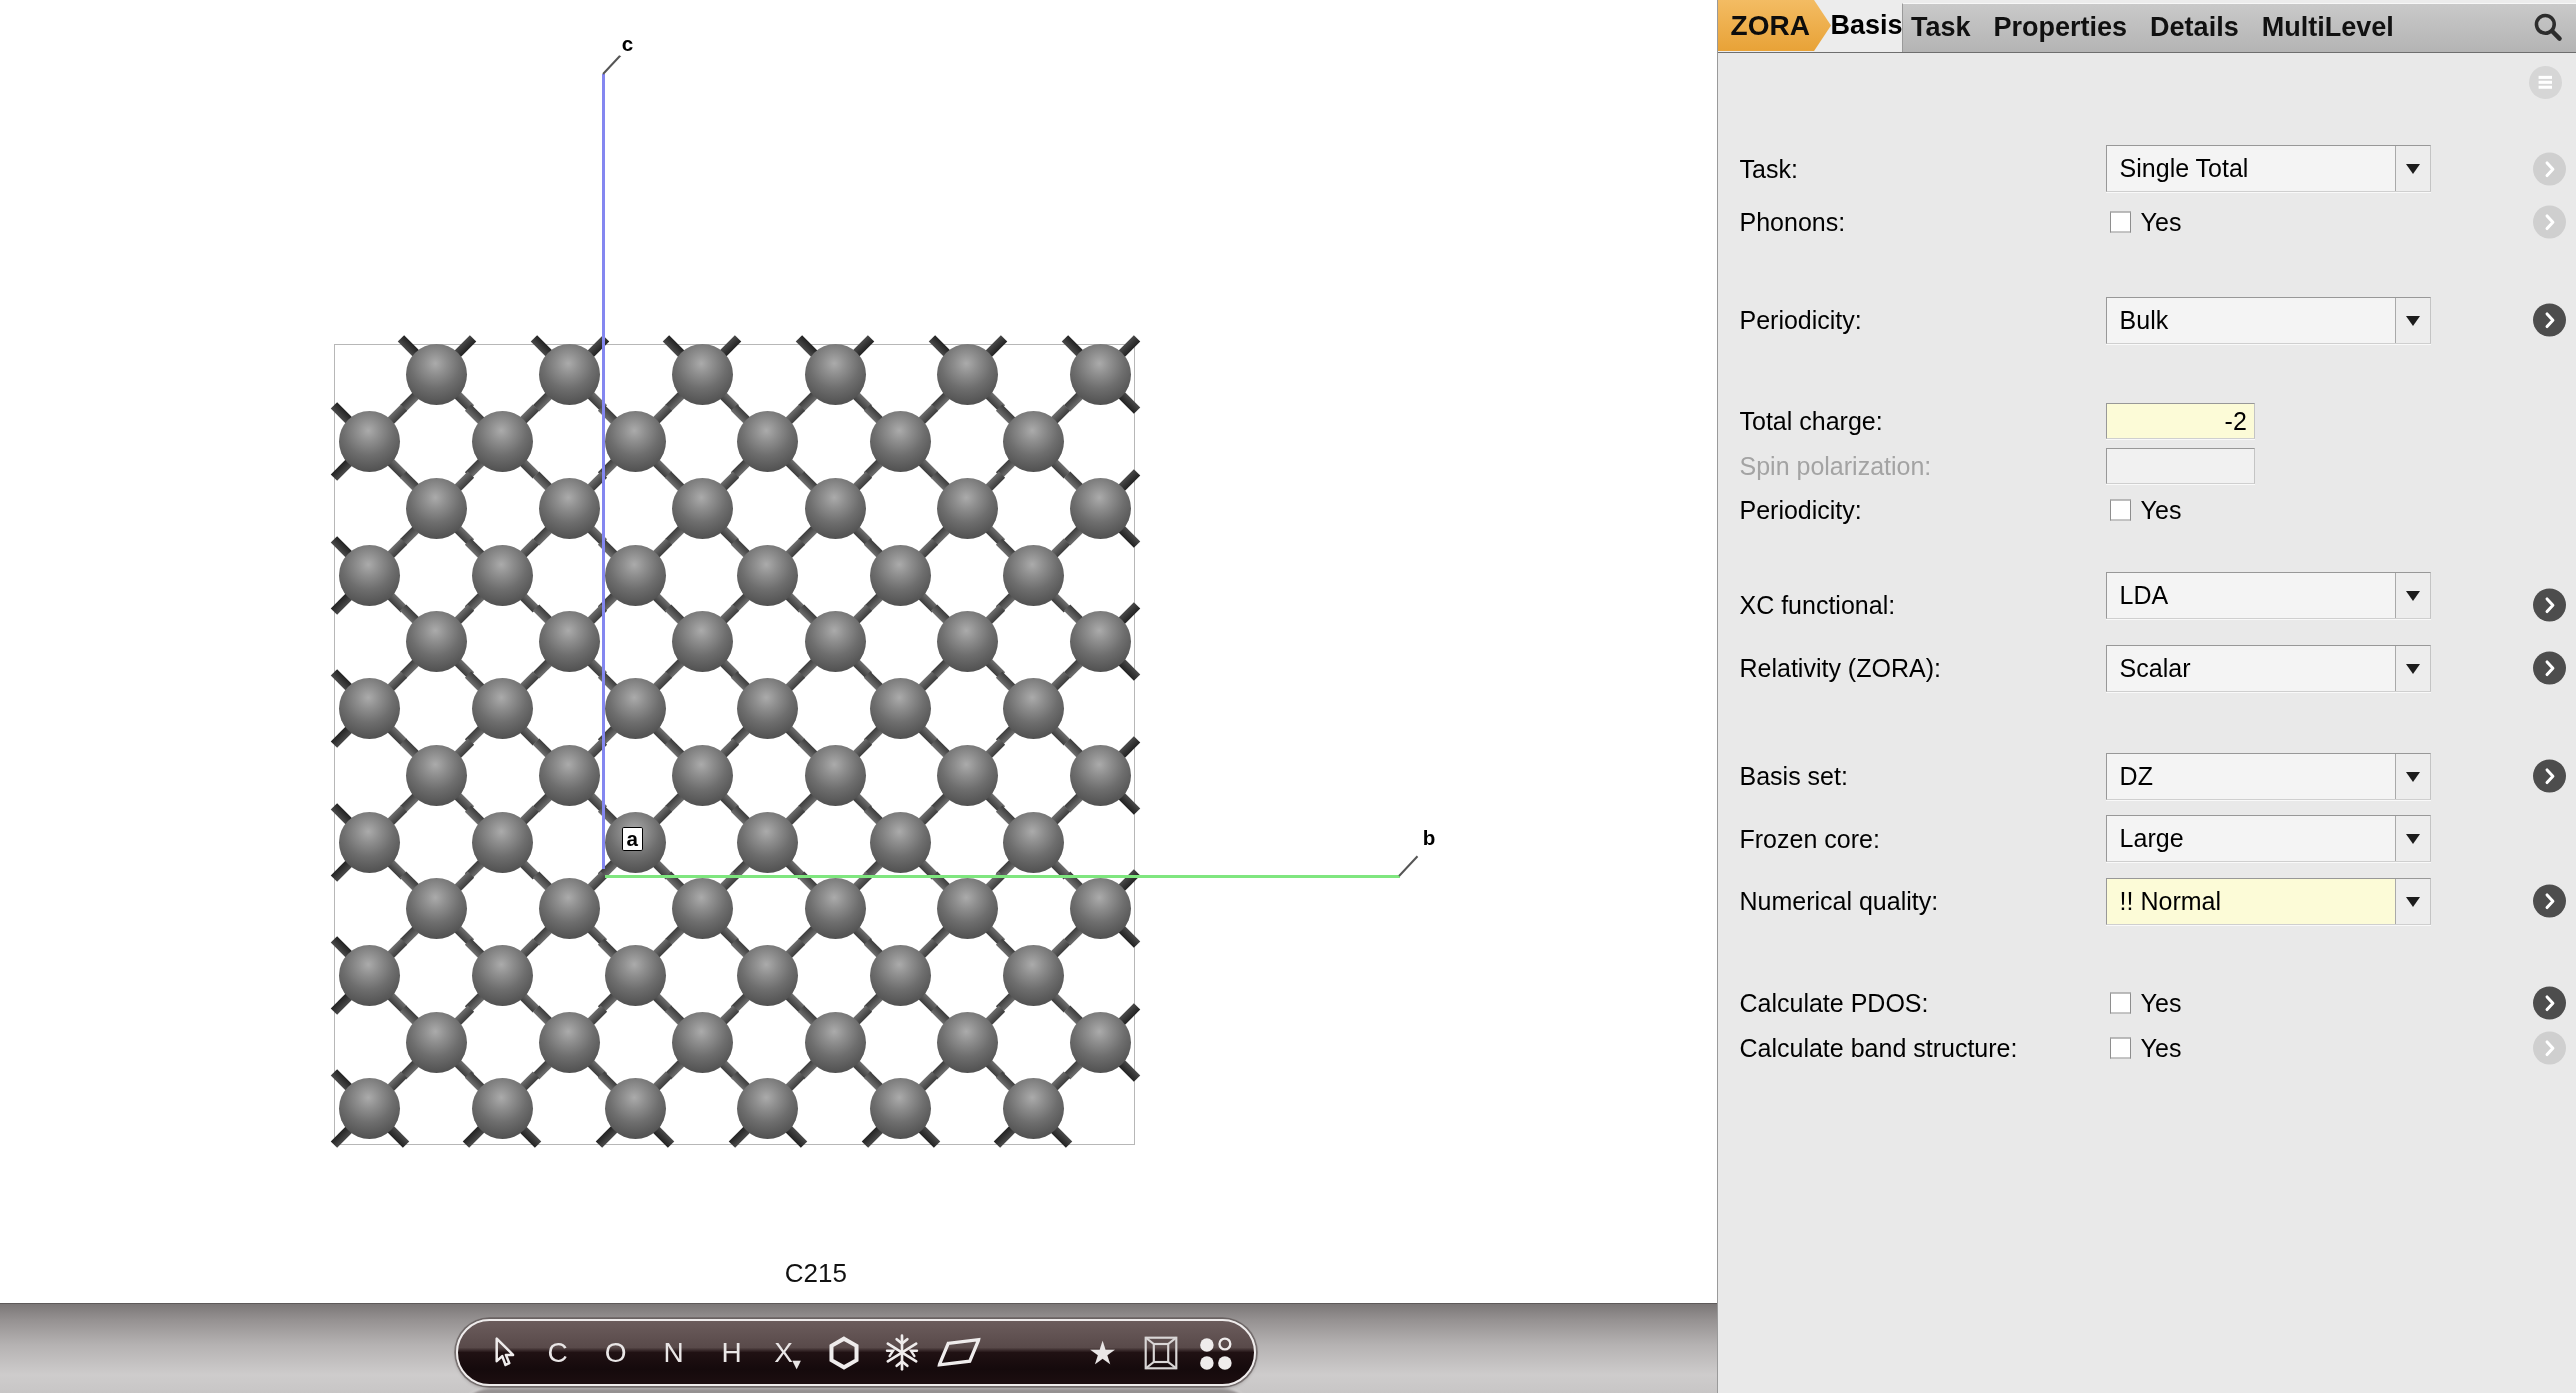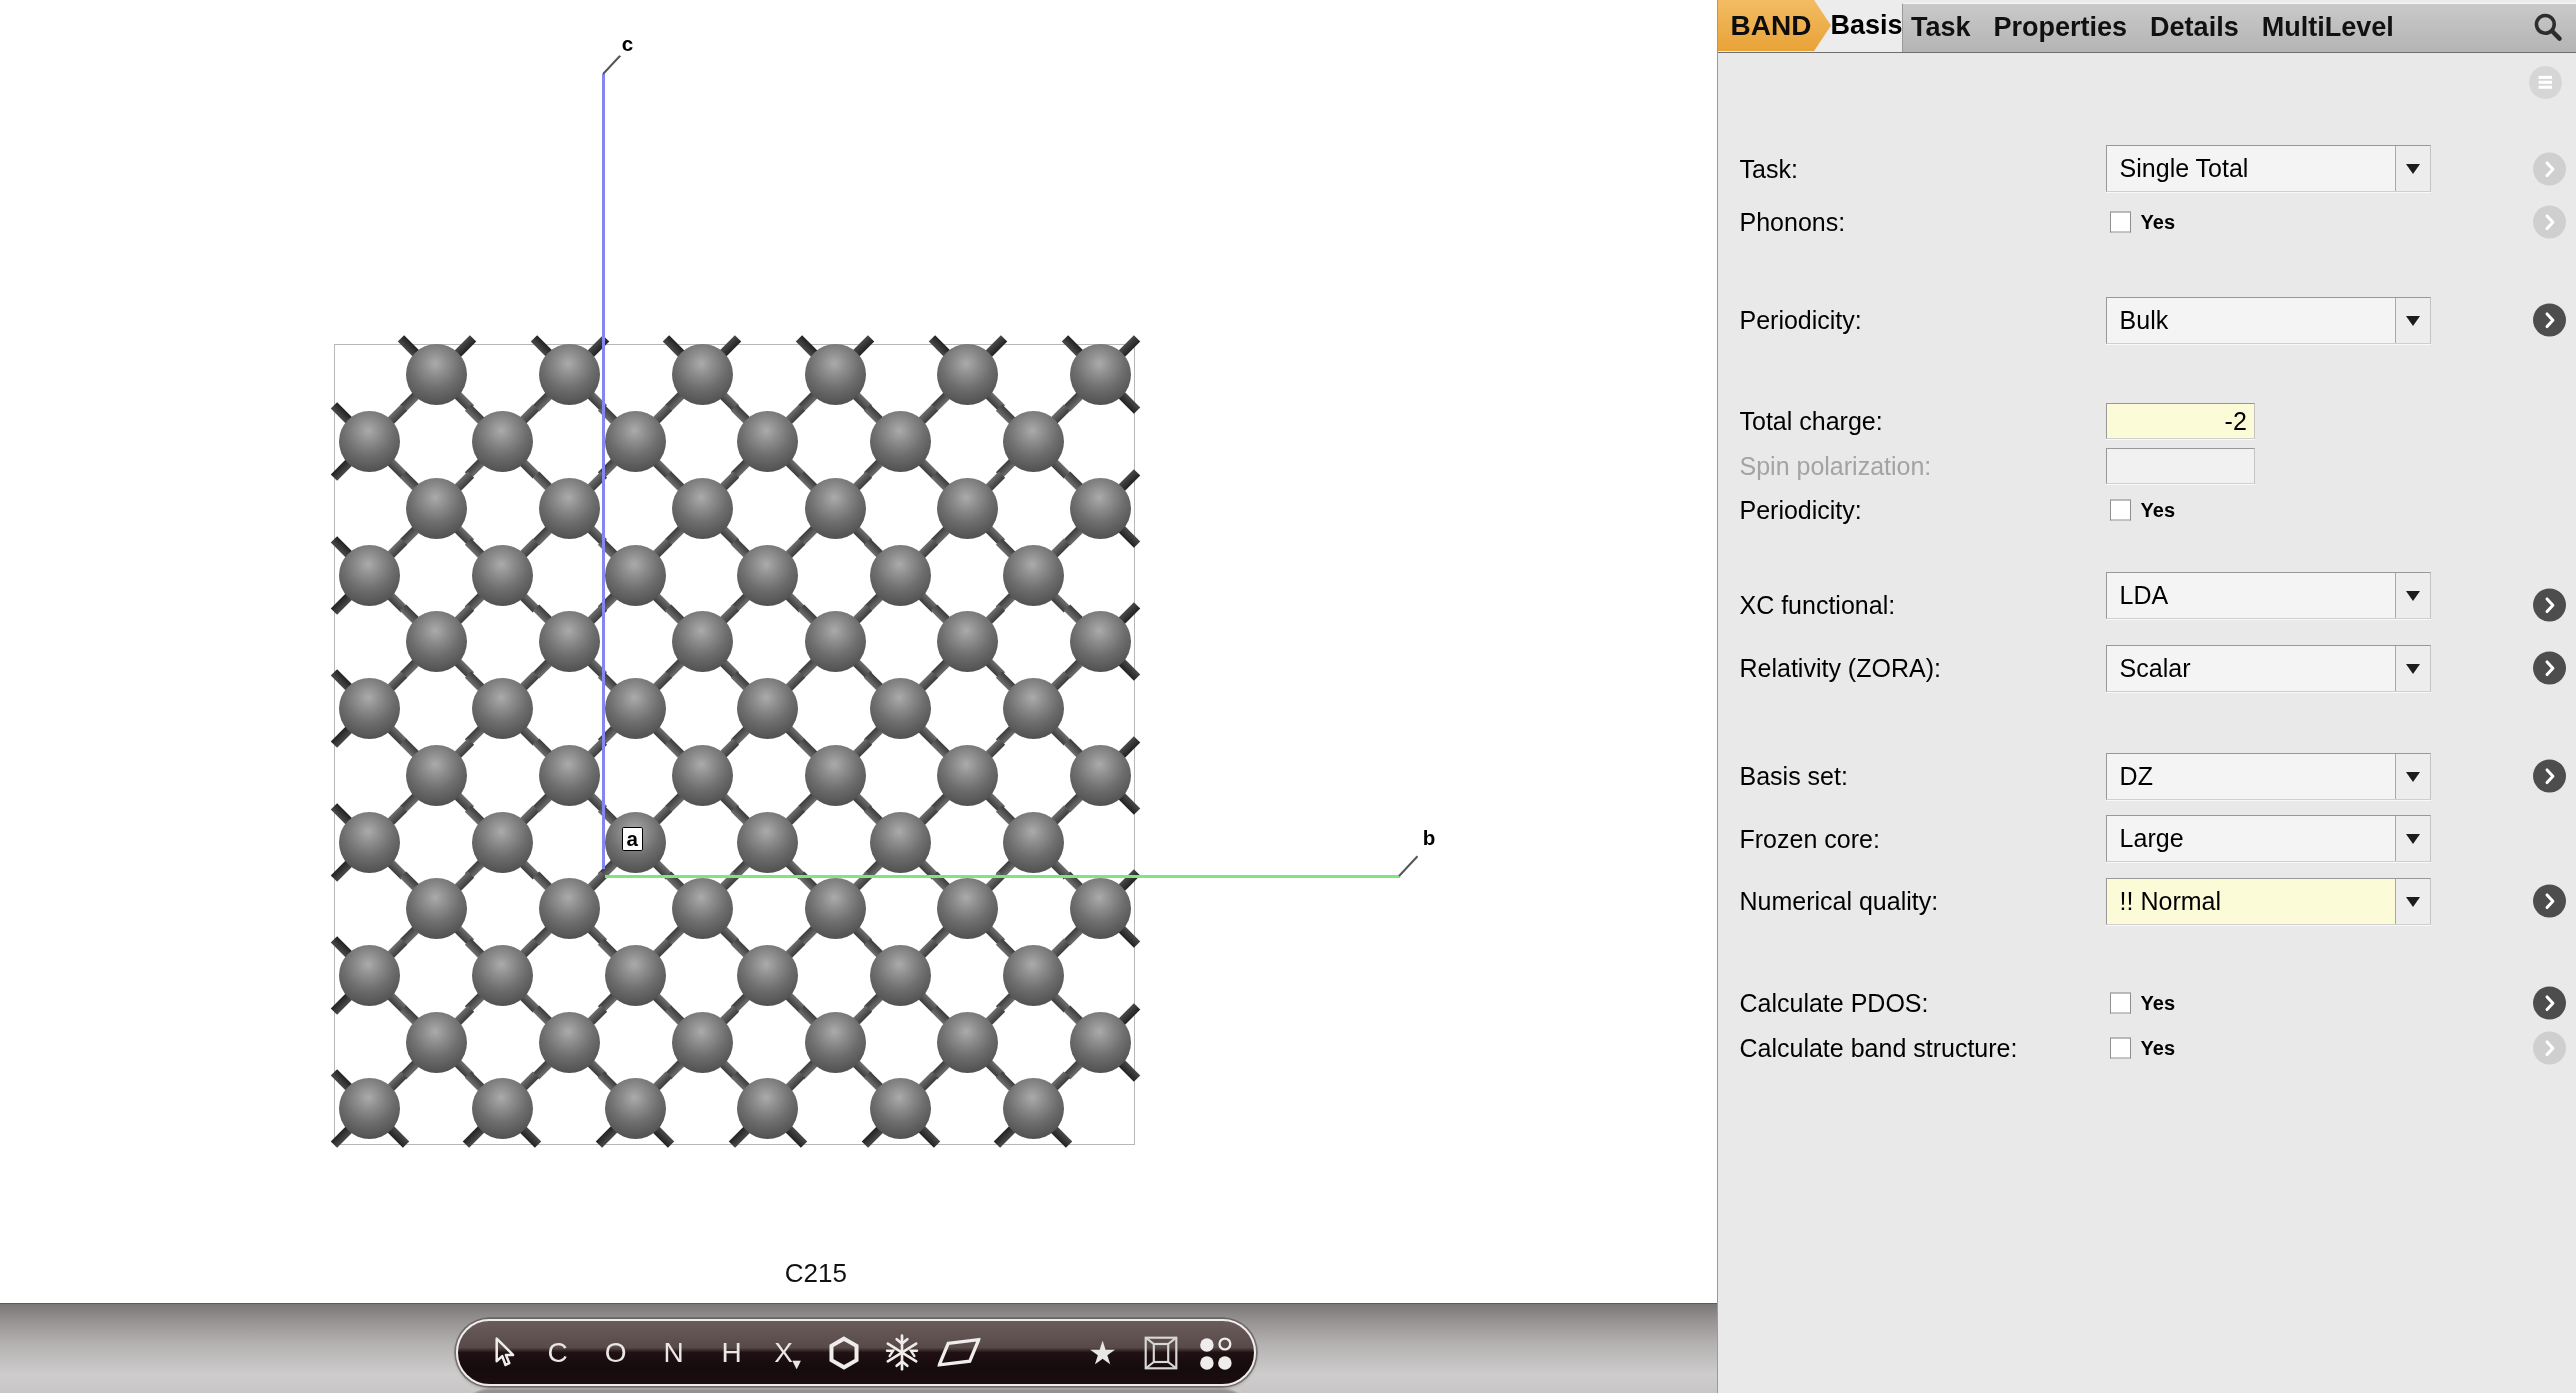--- a/index.html
+++ b/index.html
@@ -63,21 +63,21 @@
   .sel-text{flex:1;font-size:25px;color:#000;padding-left:12.6px;white-space:nowrap;overflow:hidden;}
   .sel-arrowbox{width:34px;align-self:stretch;border-left:1.8px solid #a9a9a9;background:#ededed;
     display:flex;align-items:center;justify-content:center;}
   .sel-arrow{width:0;height:0;border-left:7.2px solid transparent;border-right:7.2px solid transparent;border-top:10.8px solid #1c1c1c;}
   .tfield{position:absolute;left:388px;width:149px;height:36px;box-sizing:border-box;background:#f1f1f1;
     border:1.8px solid #989898;border-bottom-color:#cfcfcf;border-right-color:#c4c4c4;
     font-size:25px;color:#000;text-align:right;padding:0 7.2px;font-family:"Liberation Sans",sans-serif;box-shadow:0 0.9px 0 #fbfbfb;}
   .tfield.yellow{background:#fcfbd7;}
   .cbrow{position:absolute;left:392px;transform:translateY(-50%);display:flex;align-items:center;gap:10px;}
   .cb{width:20.6px;height:20.6px;background:#fff;border:0.9px solid #8e8e8e;border-top:1.8px solid #7a7a7a;box-sizing:border-box;}
-  .cblabel{font-size:20px;color:#000;font-weight:bold;}
+  .cblabel{font-size:25px;color:#000;}
   .chev{position:absolute;left:815px;width:33px;height:33px;border-radius:50%;transform:translateY(-50%);
     display:flex;align-items:center;justify-content:center;}
   .chev.enabled{background:#4d4d4d;}
   .chev.disabled{background:#cfcfcf;}
 </style>
 </head>
 <body>
 
 <div id="app">
 
@@ -526,21 +526,21 @@
               <circle cx="11" cy="31" r="7.5" fill="#efecec"></circle>
               <circle cx="31" cy="31" r="7.5" fill="#efecec"></circle>
             </svg>
           </div>
         </div>
     </div>
   </div>
 
   <div id="panel">
     <div id="tabbar">
-      <div id="band-badge">BAND</div>
+      <div id="band-badge">ZORA</div>
       <div id="tab-main">Basis</div>
       <div id="tab-grayzone">
           <div class="tab">Task</div>
           <div class="tab">Properties</div>
           <div class="tab">Details</div>
           <div class="tab">MultiLevel</div>
         </div>
       <div id="search-btn">
         <svg width="32" height="32" viewBox="0 0 36 36">
           <circle cx="15" cy="15" r="10" fill="none" stroke="#2d2d2d" stroke-width="4"></circle>

